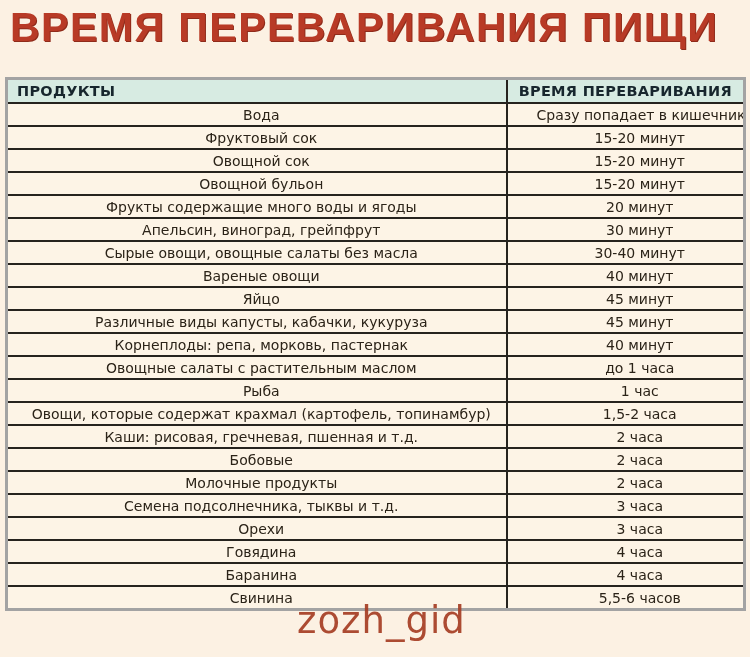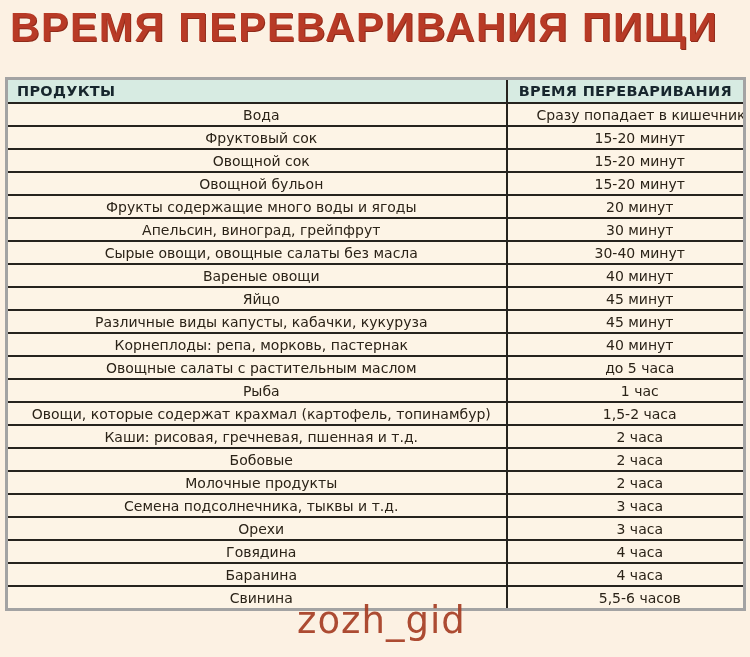--- a/index.html
+++ b/index.html
@@ -138,21 +138,21 @@
       <tr>
         <td class="product-cell">Различные виды капусты, кабачки, кукуруза</td>
         <td class="time-cell">45 минут</td>
       </tr>
       <tr>
         <td class="product-cell">Корнеплоды: репа, морковь, пастернак</td>
         <td class="time-cell">40 минут</td>
       </tr>
       <tr>
         <td class="product-cell">Овощные салаты с растительным маслом</td>
-        <td class="time-cell">до 5 часа</td>
+        <td class="time-cell">до 1 часа</td>
       </tr>
       <tr>
         <td class="product-cell">Рыба</td>
         <td class="time-cell">1 час</td>
       </tr>
       <tr>
         <td class="product-cell">Овощи, которые содержат крахмал (картофель, топинамбур)</td>
         <td class="time-cell">1,5-2 часа</td>
       </tr>
       <tr>

